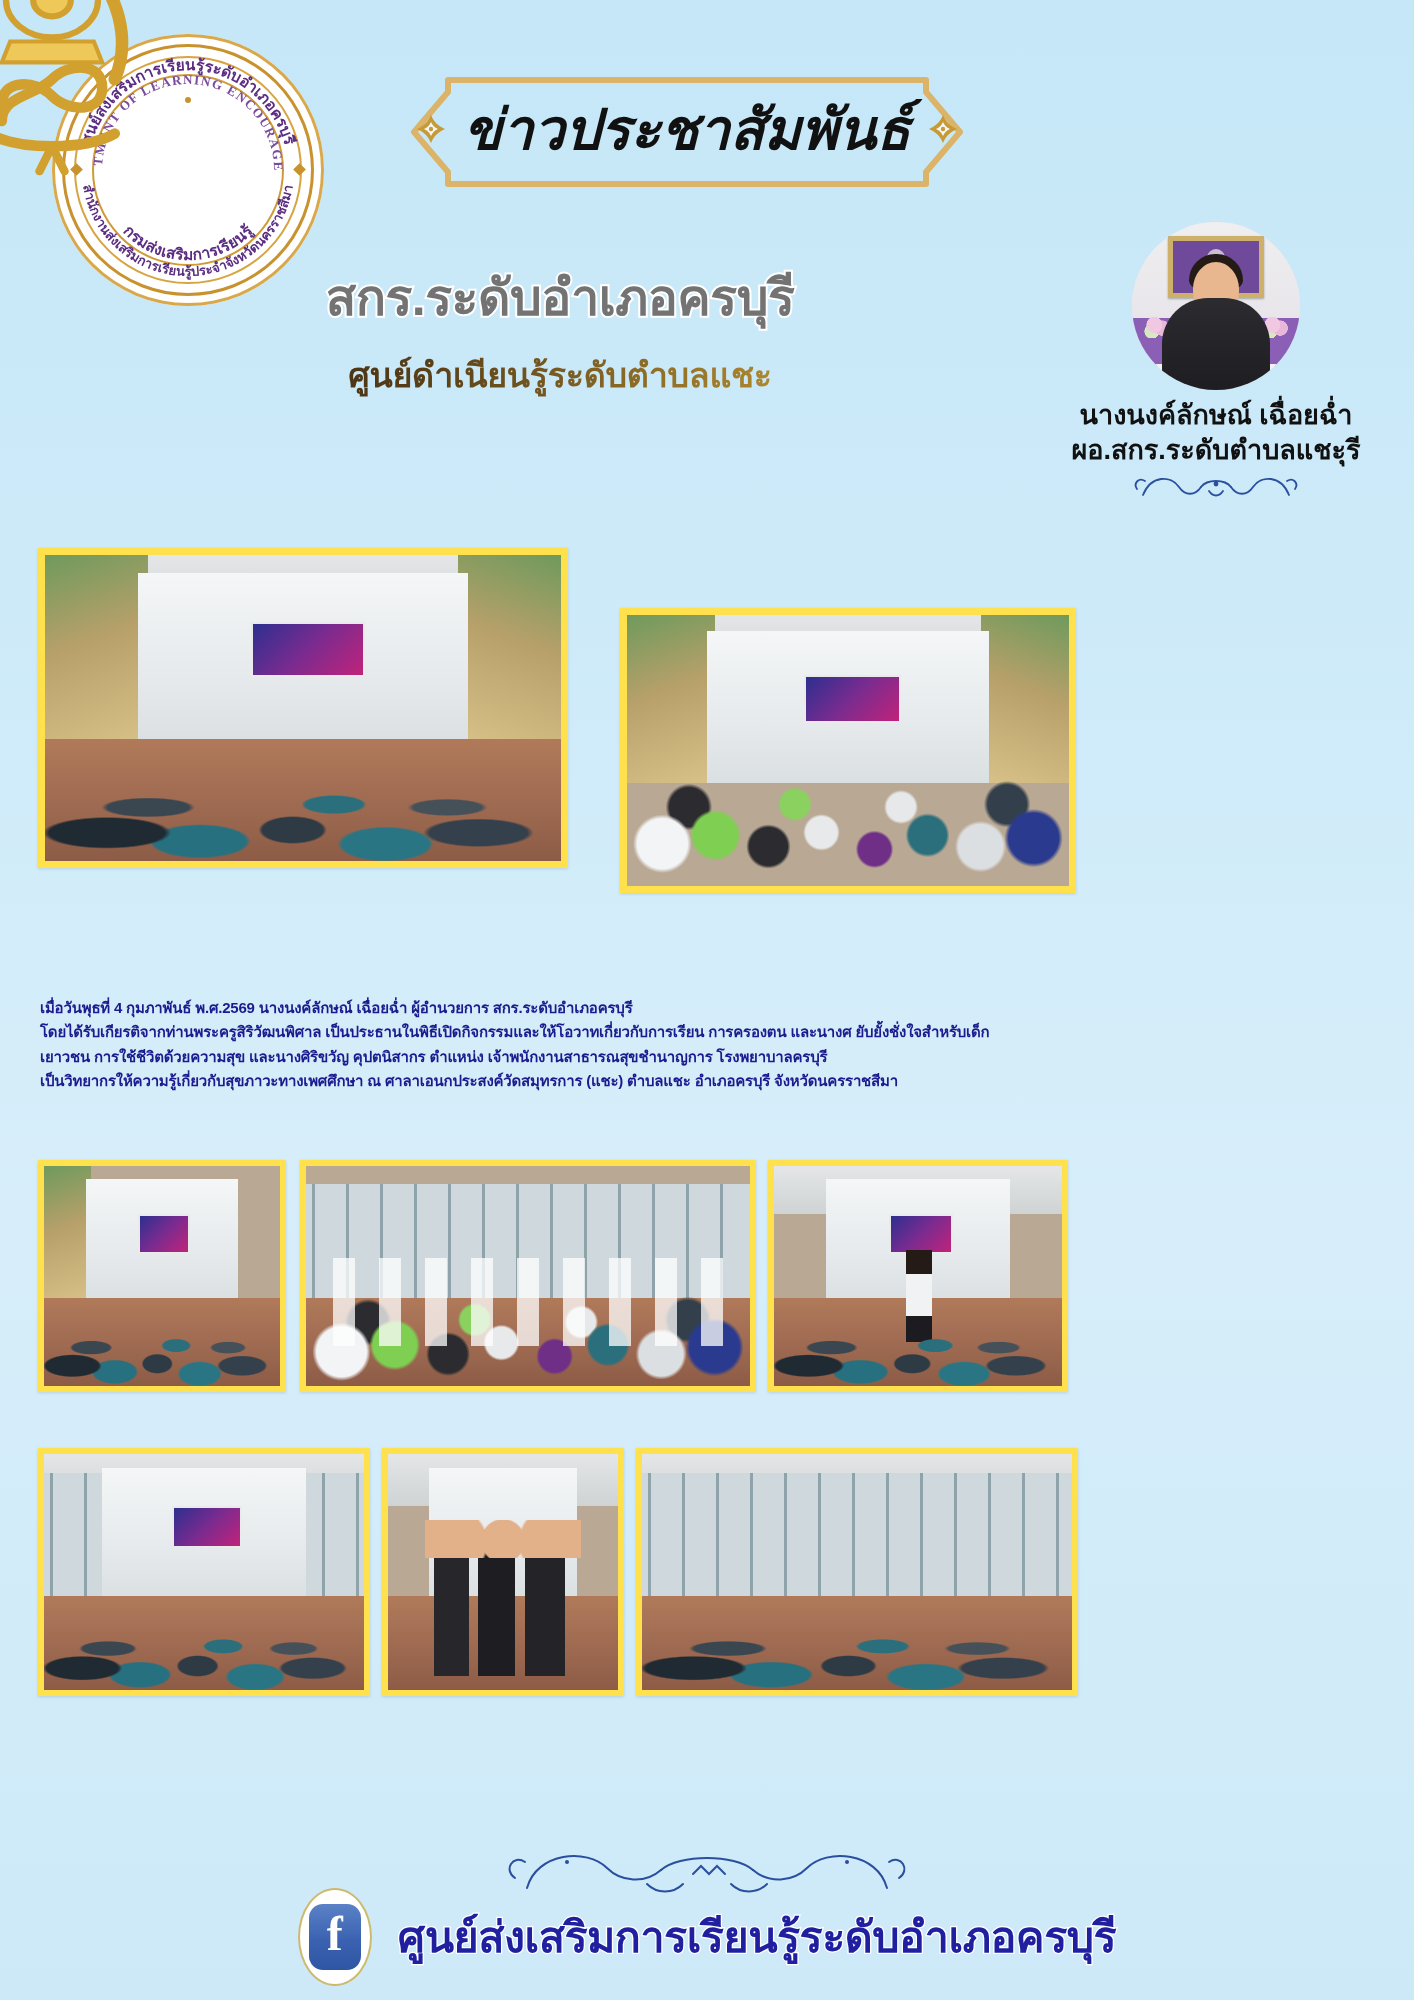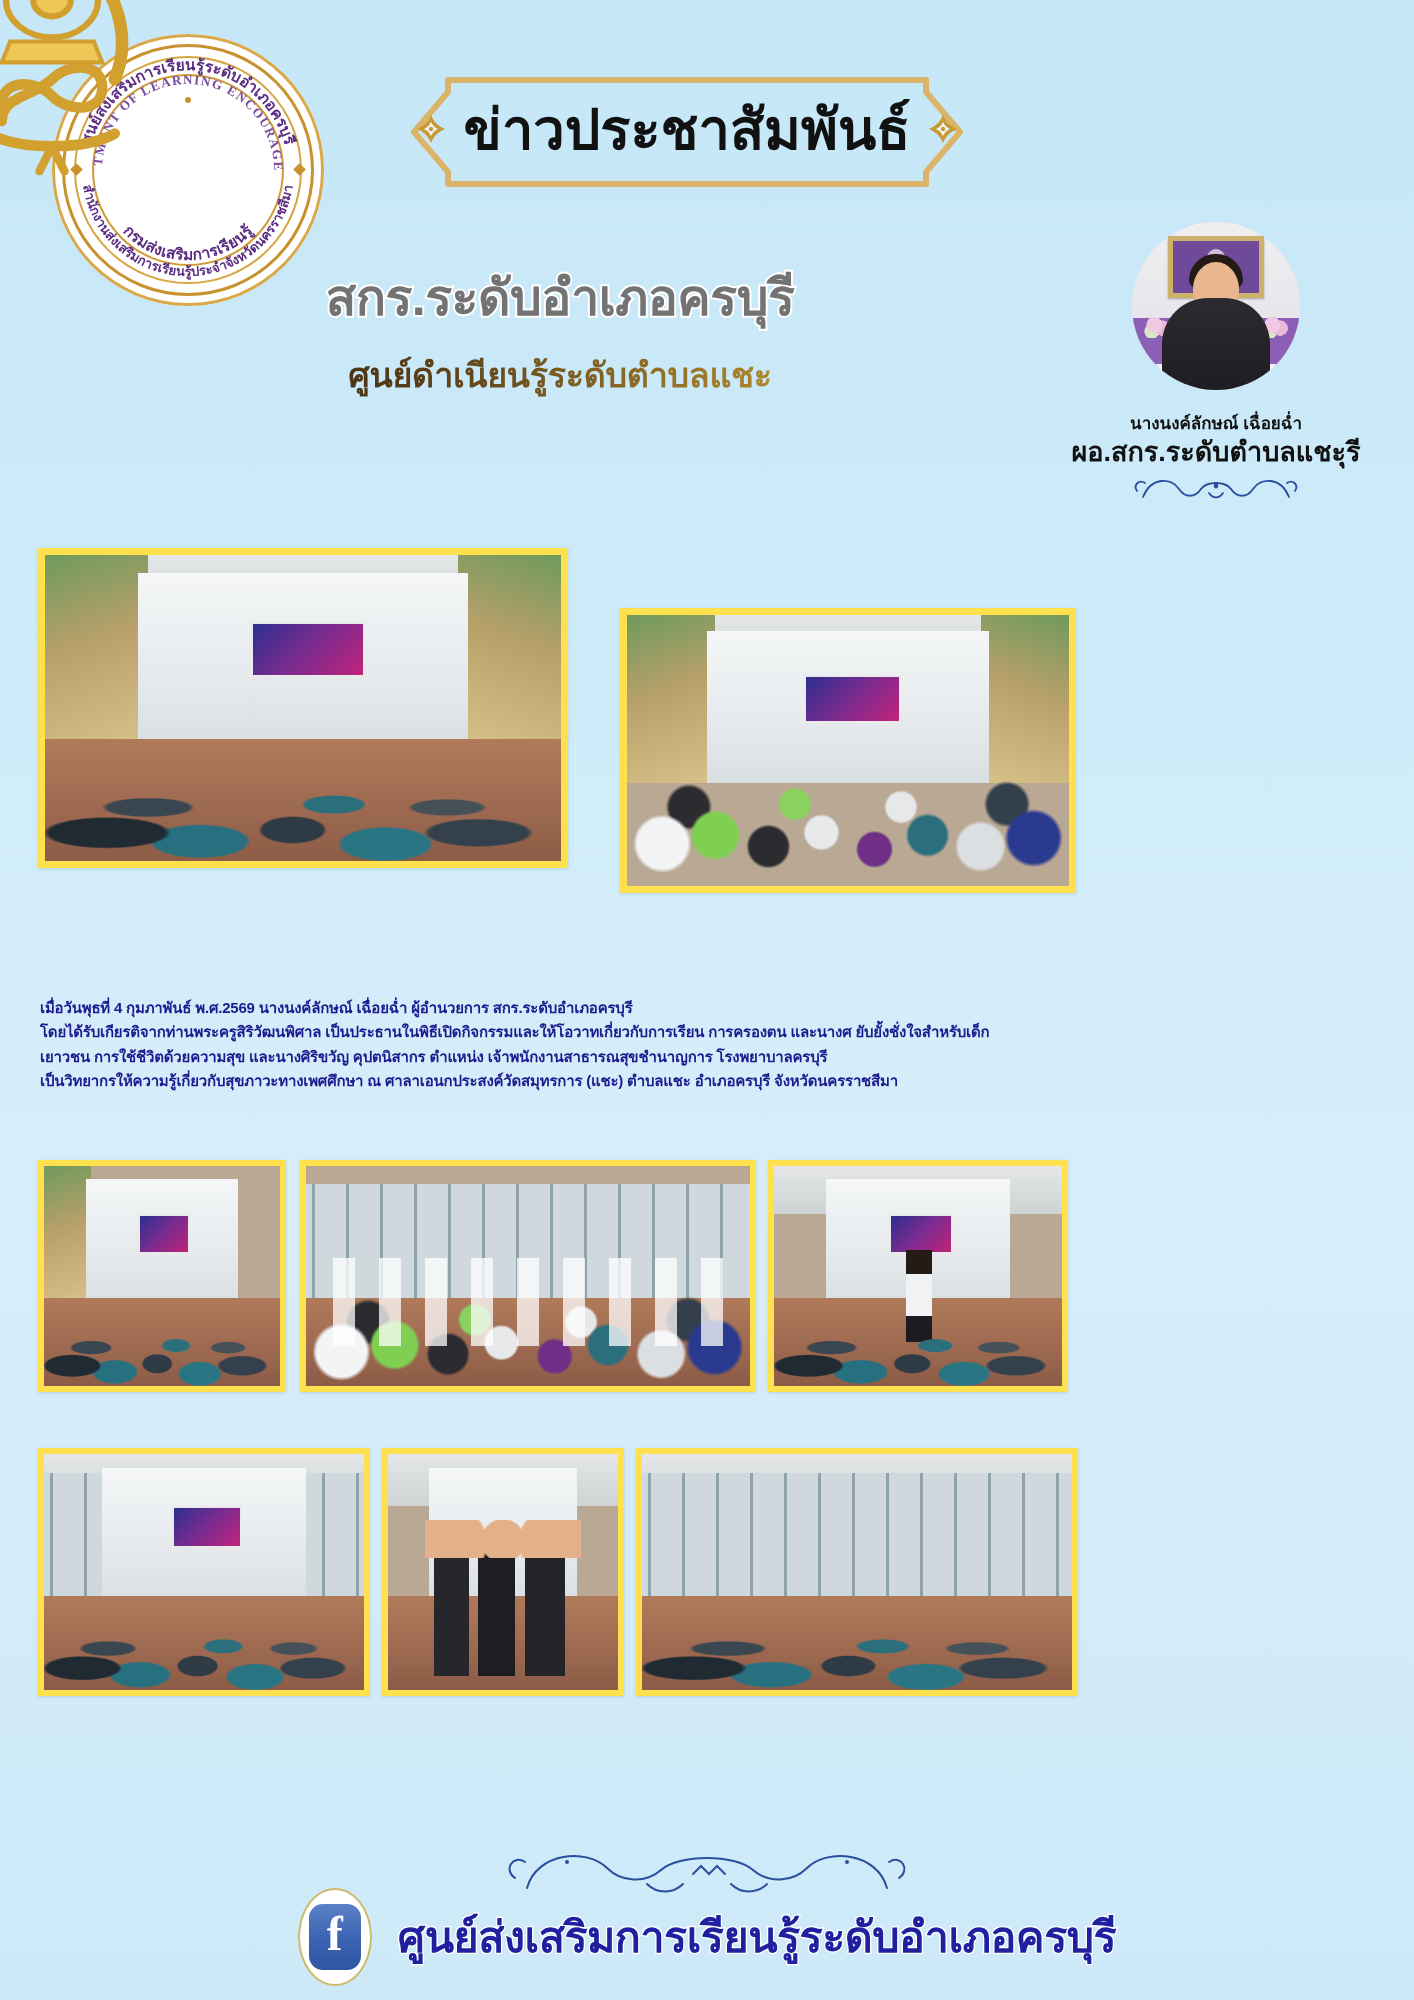--- a/index.html
+++ b/index.html
@@ -74,20 +74,21 @@
     height: 130px;
   }
 
   
   .title-banner {
     position: absolute;
     left: 398px;
     top: 62px;
     width: 578px;
     height: 140px;
+    font-style: italic;
   }
   .title-banner .frame {
     position: absolute;
     inset: 0;
   }
   .title-banner .label {
     position: absolute;
     inset: 0;
     display: flex;
     align-items: center;
@@ -205,22 +206,22 @@
   }
   .director-photo .person-hair {
     position: absolute;
     left: 50%; bottom: 102px;
     transform: translateX(-50%);
     width: 54px; height: 34px;
     border-radius: 27px 27px 8px 8px;
     background: #241a16;
   }
   .director-name {
-    margin-top: 23px;
-    font-size: 17px;
+    margin-top: 8px;
+    font-size: 27px;
     font-weight: bold;
     color: #111111;
     line-height: 1.28;
   }
   .director-role {
     font-size: 27px;
     font-weight: bold;
     color: #111111;
     line-height: 1.28;
   }

